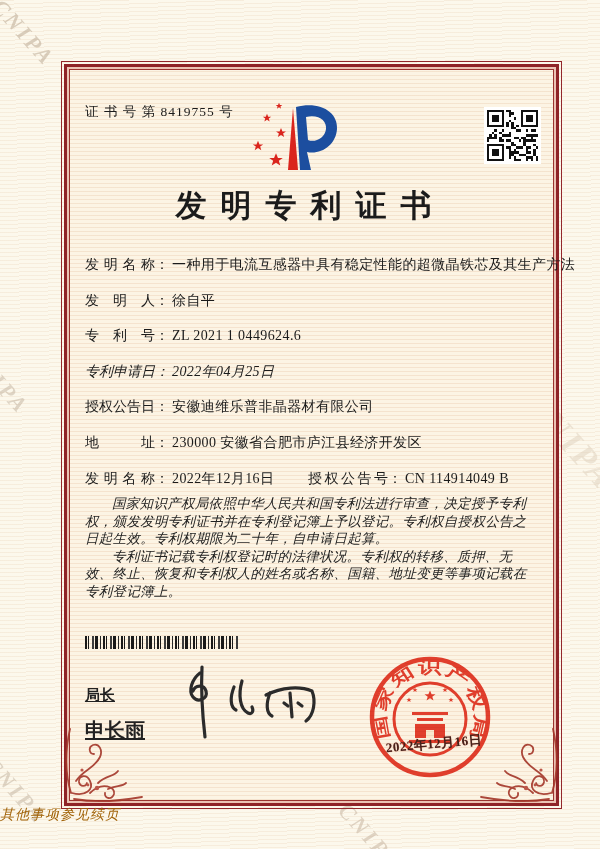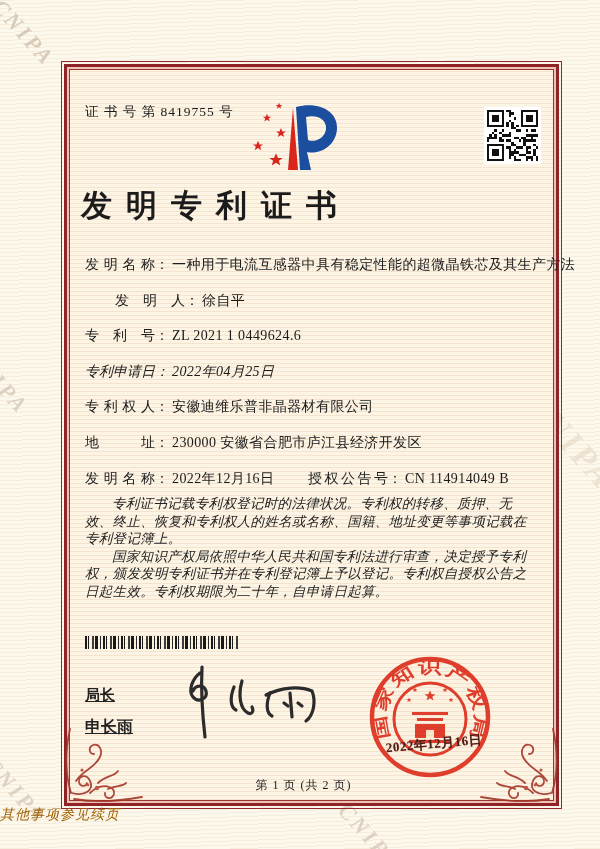--- a/index.html
+++ b/index.html
@@ -29,46 +29,46 @@
     box-shadow: inset 0 0 0 2px #ecc3b4, inset 0 0 0 3px #9b332f;
     background:
       repeating-linear-gradient(180deg, rgba(216,160,118,.20) 0 1px, rgba(0,0,0,0) 1px 4px),
       #fcf4e4;
   }
   .cert-no{position:absolute;left:18px;top:36px;font-size:13.5px;letter-spacing:1px;}
   .logo{position:absolute;left:181px;top:33px;width:106px;height:77px;}
   .qr{position:absolute;left:417px;top:40px;width:57px;height:57px;background:#fff;padding:3px;box-sizing:border-box;}
   .qr svg{display:block;width:100%;height:100%;}
   .title{
-    position:absolute;left:0;right:16px;top:118px;
+    position:absolute;left:0;right:16px;top:118px;text-align:center;
     font-size:31px;font-weight:700;letter-spacing:14px;text-indent:14px;
   }
   .fields{position:absolute;left:18px;top:183px;width:455px;font-size:14px;}
   .frow{position:absolute;left:0;white-space:nowrap;}
   .flabel{display:inline-block;width:70px;text-align:justify;text-align-last:justify;font-weight:500;vertical-align:top;}
   .flabel.wide{width:80px;font-family:Liberation Serif, serif;}
   .fvalue{margin-left:3px;letter-spacing:.4px;}
-  .r0{top:6px;} .r1{top:42px;margin-left:30px;} .r2{top:77px;} .r3{top:113px;font-style:italic;}
+  .r0{top:6px;} .r1{top:42px;} .r2{top:77px;} .r3{top:113px;font-style:italic;}
   .r4{top:148px;} .r5{top:184px;} .r6{top:220px;} .r7{top:220px;left:223px;}
   .body-text{
     position:absolute;left:18px;top:428px;width:448px;
     font-size:13.5px;line-height:17.6px;font-style:italic;letter-spacing:.3px;color:#222;
   }
   .body-text p{margin:0;text-indent:2em;}
   .barcode{
     position:absolute;left:18px;top:569px;width:154px;height:13px;
     background:repeating-linear-gradient(90deg,
       #191919 0 2px, rgba(0,0,0,0) 2px 3px,
       #191919 3px 4px, rgba(0,0,0,0) 4px 7px,
       #3c3c3c 7px 9px, rgba(0,0,0,0) 9px 10px,
       #191919 10px 13px, rgba(0,0,0,0) 13px 15px,
       #2a2a2a 15px 16px, rgba(0,0,0,0) 16px 18px);
   }
   .director{position:absolute;left:18px;top:619px;font-family:"Liberation Sans","DejaVu Sans",sans-serif;font-weight:700;font-size:15px;color:#222;text-decoration:underline;}
-  .director .name{margin-top:12px;font-size:16px;}
+  .director .name{margin-top:12px;font-size:20px;}
   .signature{position:absolute;left:95px;top:586px;width:175px;height:95px;}
   .seal{position:absolute;left:298px;top:585px;width:130px;height:130px;opacity:.93;mix-blend-mode:multiply;}
   .seal-date{
     position:absolute;left:303px;top:668px;width:128px;text-align:center;
     font-size:13px;font-weight:700;color:#46221b;letter-spacing:.5px;
     transform:rotate(-5deg);text-shadow:0 0 1px rgba(205,45,30,.55);white-space:nowrap;
   }
   .page-no{position:absolute;left:0;right:16px;top:710px;text-align:center;font-size:12px;letter-spacing:1px;}
   .continuation{
     position:absolute;left:0;right:0;top:806px;z-index:2;text-align:left;
@@ -126,36 +126,36 @@
     <div class="frow r1">
       <span class="flabel">发明人</span><span>：</span><span class="fvalue">徐自平</span>
     </div>
     <div class="frow r2">
       <span class="flabel">专利号</span><span>：</span><span class="fvalue">ZL 2021 1 0449624.6</span>
     </div>
     <div class="frow r3">
       <span class="flabel">专利申请日</span><span>：</span><span class="fvalue">2022年04月25日</span>
     </div>
     <div class="frow r4">
-      <span class="flabel">专利权人</span><span>：</span><span class="fvalue">安徽迪维乐普非晶器材有限公司</span>
+      <span class="flabel">授权公告日</span><span>：</span><span class="fvalue">安徽迪维乐普非晶器材有限公司</span>
     </div>
     <div class="frow r5">
       <span class="flabel">地址</span><span>：</span><span class="fvalue">230000 安徽省合肥市庐江县经济开发区</span>
     </div>
     <div class="frow r6">
       <span class="flabel">发明名称</span><span>：</span><span class="fvalue">2022年12月16日</span>
     </div>
     <div class="frow r7">
       <span class="flabel wide">授权公告号</span><span>：</span><span class="fvalue">CN 114914049 B</span>
     </div>
   </div>
 
   <div class="body-text">
+    <p>国家知识产权局依照中华人民共和国专利法进行审查，决定授予专利权，颁发发明专利证书并在专利登记簿上予以登记。专利权自授权公告之日起生效。专利权期限为二十年，自申请日起算。</p>
     <p>专利证书记载专利权登记时的法律状况。专利权的转移、质押、无效、终止、恢复和专利权人的姓名或名称、国籍、地址变更等事项记载在专利登记簿上。</p>
-    <p>国家知识产权局依照中华人民共和国专利法进行审查，决定授予专利权，颁发发明专利证书并在专利登记簿上予以登记。专利权自授权公告之日起生效。专利权期限为二十年，自申请日起算。</p>
   </div>
 
   <div class="barcode"></div>
 
   <div class="director">
     <div>局长</div>
     <div class="name">申长雨</div>
   </div>
 
   <svg class="signature" viewBox="0 0 175 95">
@@ -188,21 +188,20 @@
         <path d="M47,60 h36 v3 h-36 z"></path>
         <path d="M52,66 h26 v3 h-26 z"></path>
         <path d="M50,72 h30 v14 h-30 z"></path>
         <path d="M44,88 h42 v3 h-42 z"></path>
       </g>
       <path d="M61,78 h8 v8 h-8 z" fill="#fcf4e4"></path>
     </g>
   </svg>
   <div class="seal-date">2022年12月16日</div>
 
-  <div class="page-no">第 1 页 (共 2 页)</div>
 
   <svg class="ornament bl" viewBox="0 0 82 82">
     <g stroke="#a33629" fill="none" stroke-width="1.8" stroke-linecap="round">
       <path d="M6,6 C1,28 1,50 7,70"></path>
       <path d="M10,76 C32,80 56,78 78,74"></path>
       <path d="M8,70 C22,74 30,66 26,58 C23,51 14,52 15,59 C16,64 22,64 23,60"></path>
       <path d="M12,58 C20,46 30,46 36,34 C39,27 35,20 29,22 C24,24 25,31 30,31"></path>
       <path d="M26,70 C38,58 52,64 50,71 C48,77 40,76 41,70"></path>
       <path d="M34,60 C42,52 50,54 54,48"></path>
       <path d="M44,66 C52,62 58,64 62,60"></path>

